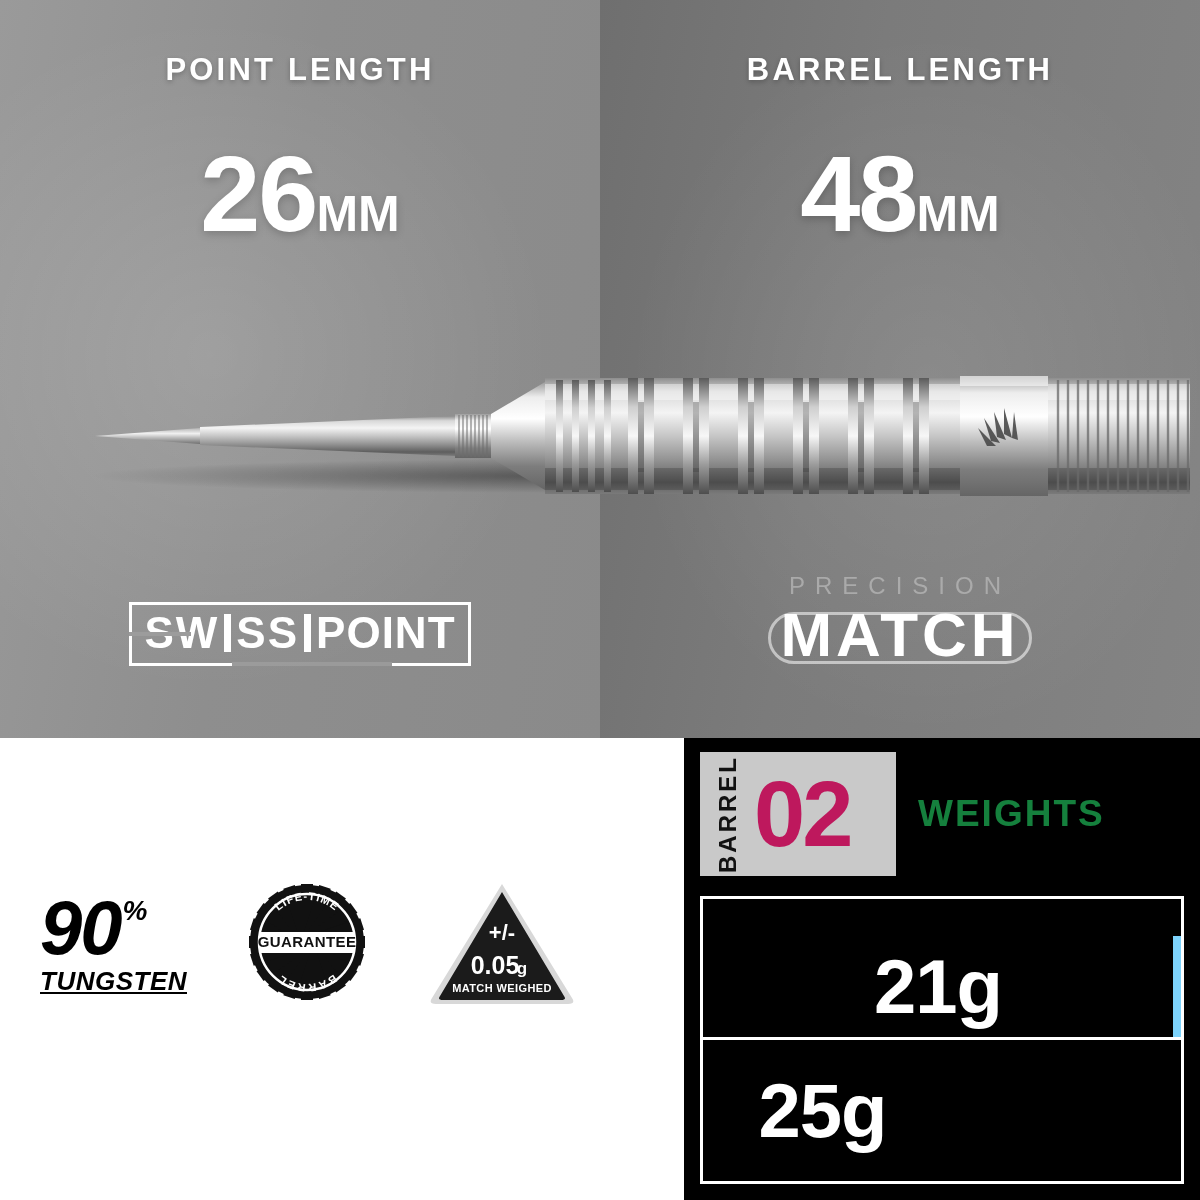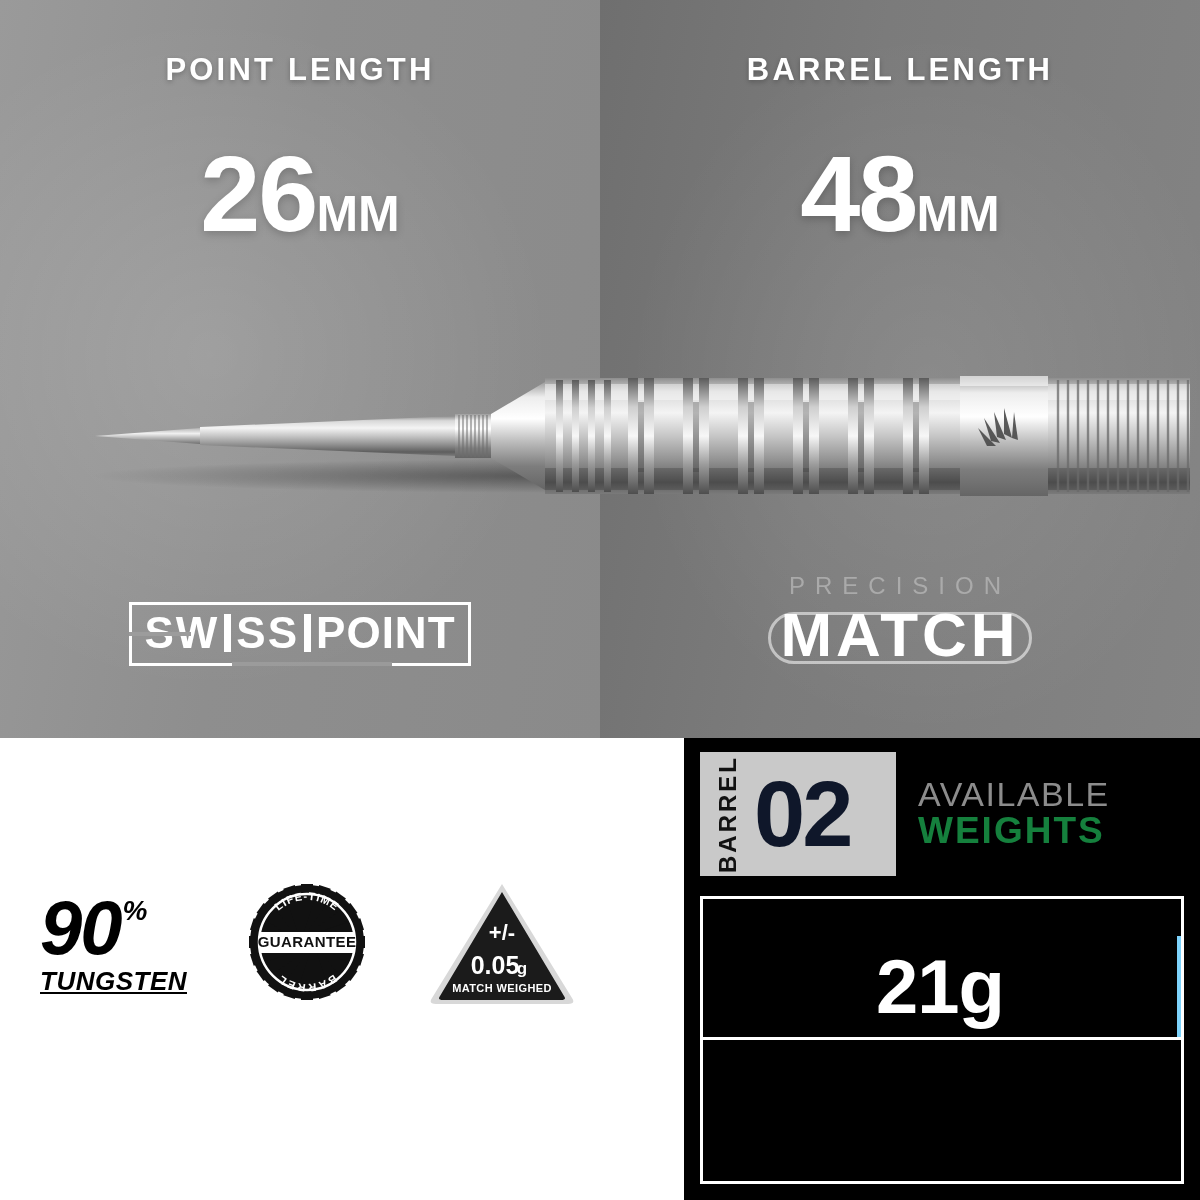--- a/index.html
+++ b/index.html
@@ -269,21 +269,21 @@
     color: #111111;
     margin-left: 14px;
     height: 108px;
     display: flex;
     align-items: center;
     justify-content: center;
   }
   .wc-barrel-num {
     font-size: 92px;
     font-weight: bold;
-    color: #0f172a;
+    color: #be185d;
     line-height: 1;
     margin-left: 12px;
     letter-spacing: -3px;
   }
   .wc-avail {
     flex: 1;
     padding-left: 22px;
     display: flex;
     flex-direction: column;
     justify-content: center;
@@ -323,21 +323,21 @@
     display: flex;
     align-items: center;
     justify-content: center;
     color: #ffffff;
     font-size: 76px;
     font-weight: bold;
     letter-spacing: -1px;
     box-sizing: border-box;
   }
   .wc-cell.divider {
-    border-right: 4px solid #7dd3fc;
+    border-right: 8px solid #7dd3fc;
     margin-top: 37px;
   }
   .wc-cell.blank { }
 </style>
 </head>
 <body>
 
 <div class="page">
 
   <div class="top">
@@ -552,28 +552,28 @@
       </div>
     </div>
 
     <div class="weights-card">
       <div class="wc-head">
         <div class="wc-barrel-box">
           <div class="wc-barrel-word">BARREL</div>
           <div class="wc-barrel-num">02</div>
         </div>
         <div class="wc-avail">
-          <div class="wc-avail-1">AVAILABLE</div>
           <div class="wc-avail-2">WEIGHTS</div>
         </div>
       </div>
 
       <div class="wc-grid">
         <div class="wc-row top-row">
           <div class="wc-cell divider">21g</div>
         </div>
         <div class="wc-row">
+          <div class="wc-cell">25g</div>
           <div class="wc-cell blank"></div>
         </div>
       </div>
     </div>
   </div>
 </div>
 
 </body></html>

